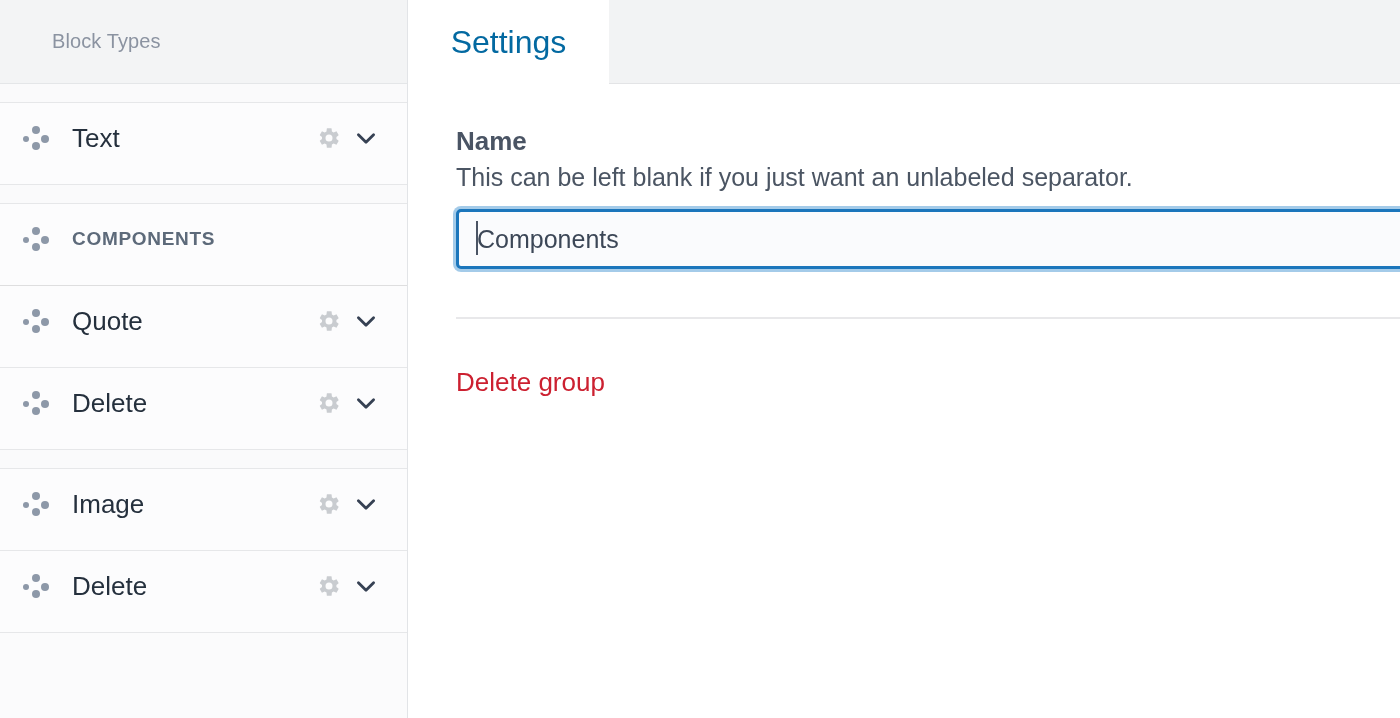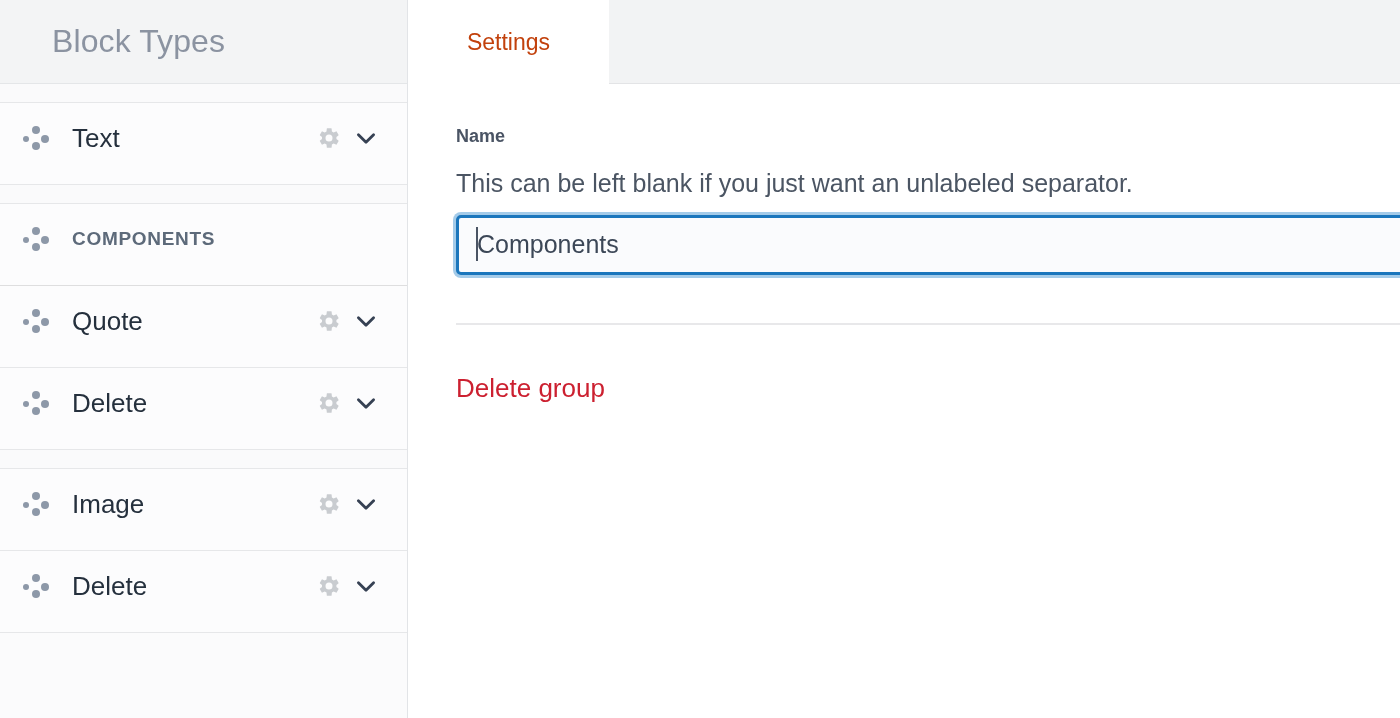--- a/index.html
+++ b/index.html
@@ -32,21 +32,21 @@
 
   .sidebar-header {
     height: 84px;
     background: #f3f4f5;
     border-bottom: 1px solid #e4e6e8;
     display: flex;
     align-items: center;
     padding-left: 52px;
   }
   .sidebar-header-title {
-    font-size: 32px;
+    font-size: 20px;
     color: #8b93a1;
     font-weight: 400;
     letter-spacing: 0.1px;
   }
 
   .spacer-row {
     height: 19px;
     background: #fafafb;
     border-bottom: 1px solid #e6e7e9;
     flex: 0 0 19px;
@@ -147,36 +147,36 @@
     border-bottom: 1px solid #e3e4e6;
     z-index: 0;
   }
   .tab {
     position: relative;
     z-index: 1;
     min-width: 201px;
     display: flex;
     align-items: center;
     justify-content: center;
-    font-size: 23px;
-    color: #c2410c;
+    font-size: 32px;
+    color: #0369a1;
     background: #ffffff;
     padding: 0 30px;
   }
 
   .panel-body {
     padding: 42px 0 0 48px;
   }
 
   .field-label {
-    font-size: 18px;
+    font-size: 26px;
     font-weight: 700;
     color: #4a5464;
     line-height: 1.2;
-    margin-bottom: 20px;
+    margin-bottom: 5px;
   }
   .field-help {
     font-size: 25px;
     font-weight: 400;
     color: #4b5563;
     line-height: 1.25;
     margin-bottom: 16px;
   }
 
   .text-input-wrap {

